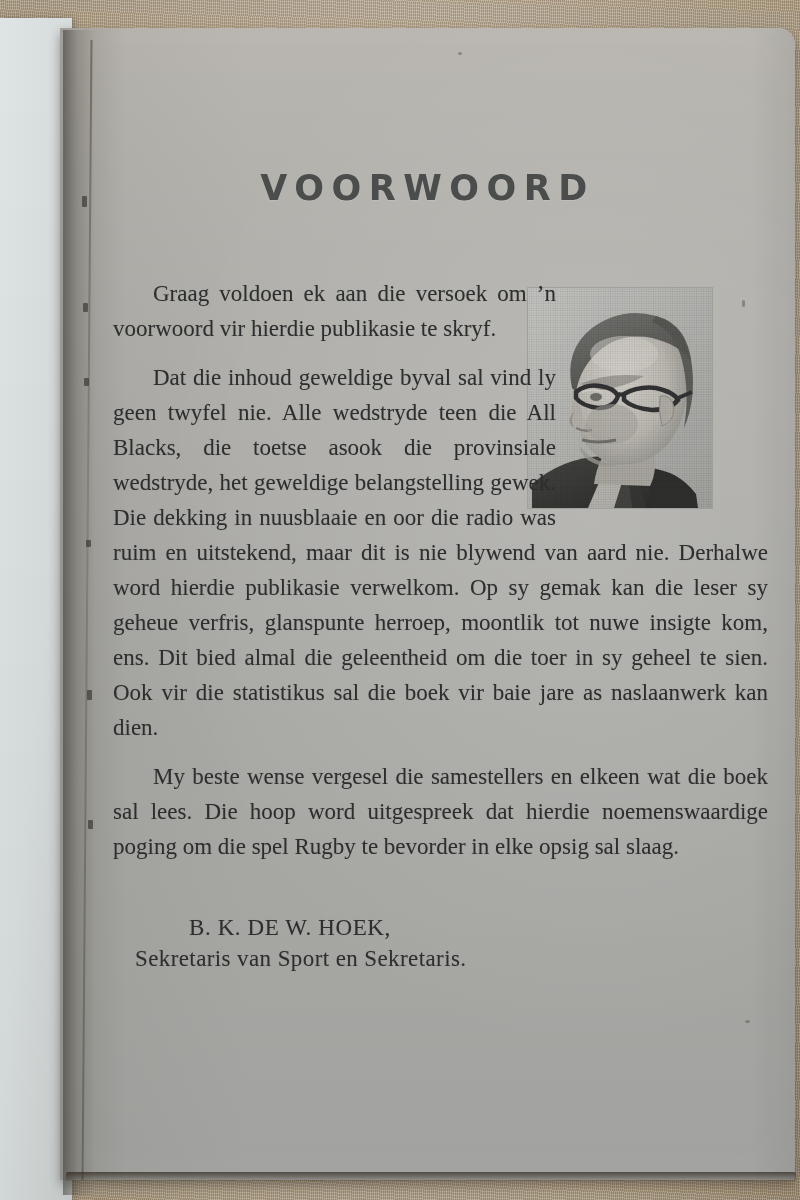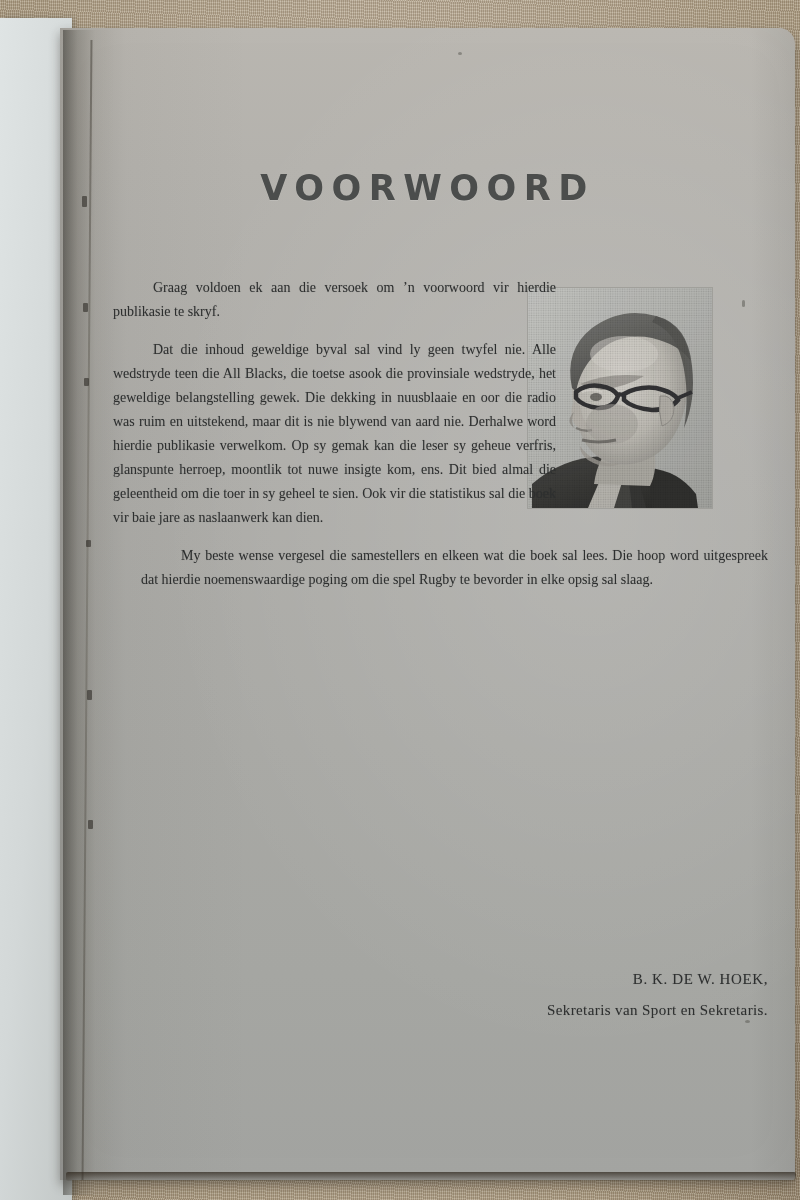--- a/index.html
+++ b/index.html
@@ -188,44 +188,44 @@
     shape-outside: inset(0);
   }
 
   
   .body-copy {
     position: absolute;
     left: 53px;
     top: 248px;
     width: 655px;
     color: #2d2f2f;
-    font-size: 14px;
-    line-height: 24px;
+    font-size: 23px;
+    line-height: 35px;
     text-align: justify;
     text-justify: inter-word;
     -webkit-font-smoothing: antialiased;
   }
 
   .body-copy p {
     margin: 0 0 14px 0;
     text-indent: 40px;
     text-shadow: 0 0 1px rgba(45,47,47,0.18);
   }
 
-  .body-copy p:last-of-type { margin-bottom: 0; margin-left: 28px; }
+  .body-copy p:last-of-type { margin-bottom: 0; }
 
   
   .signature {
     position: absolute;
     left: 53px;
-    top: 936px;
+    top: 884px;
     width: 655px;
-    text-align: right;
+    text-align: left;
     color: #2d2f2f;
-    font-size: 15px;
+    font-size: 23px;
     line-height: 31px;
     text-shadow: 0 0 1px rgba(45,47,47,0.18);
   }
   .sig-name {
     letter-spacing: 0.6px;
     padding-left: 76px;
   }
   .sig-role {
     letter-spacing: 0.4px;
     padding-left: 22px;

